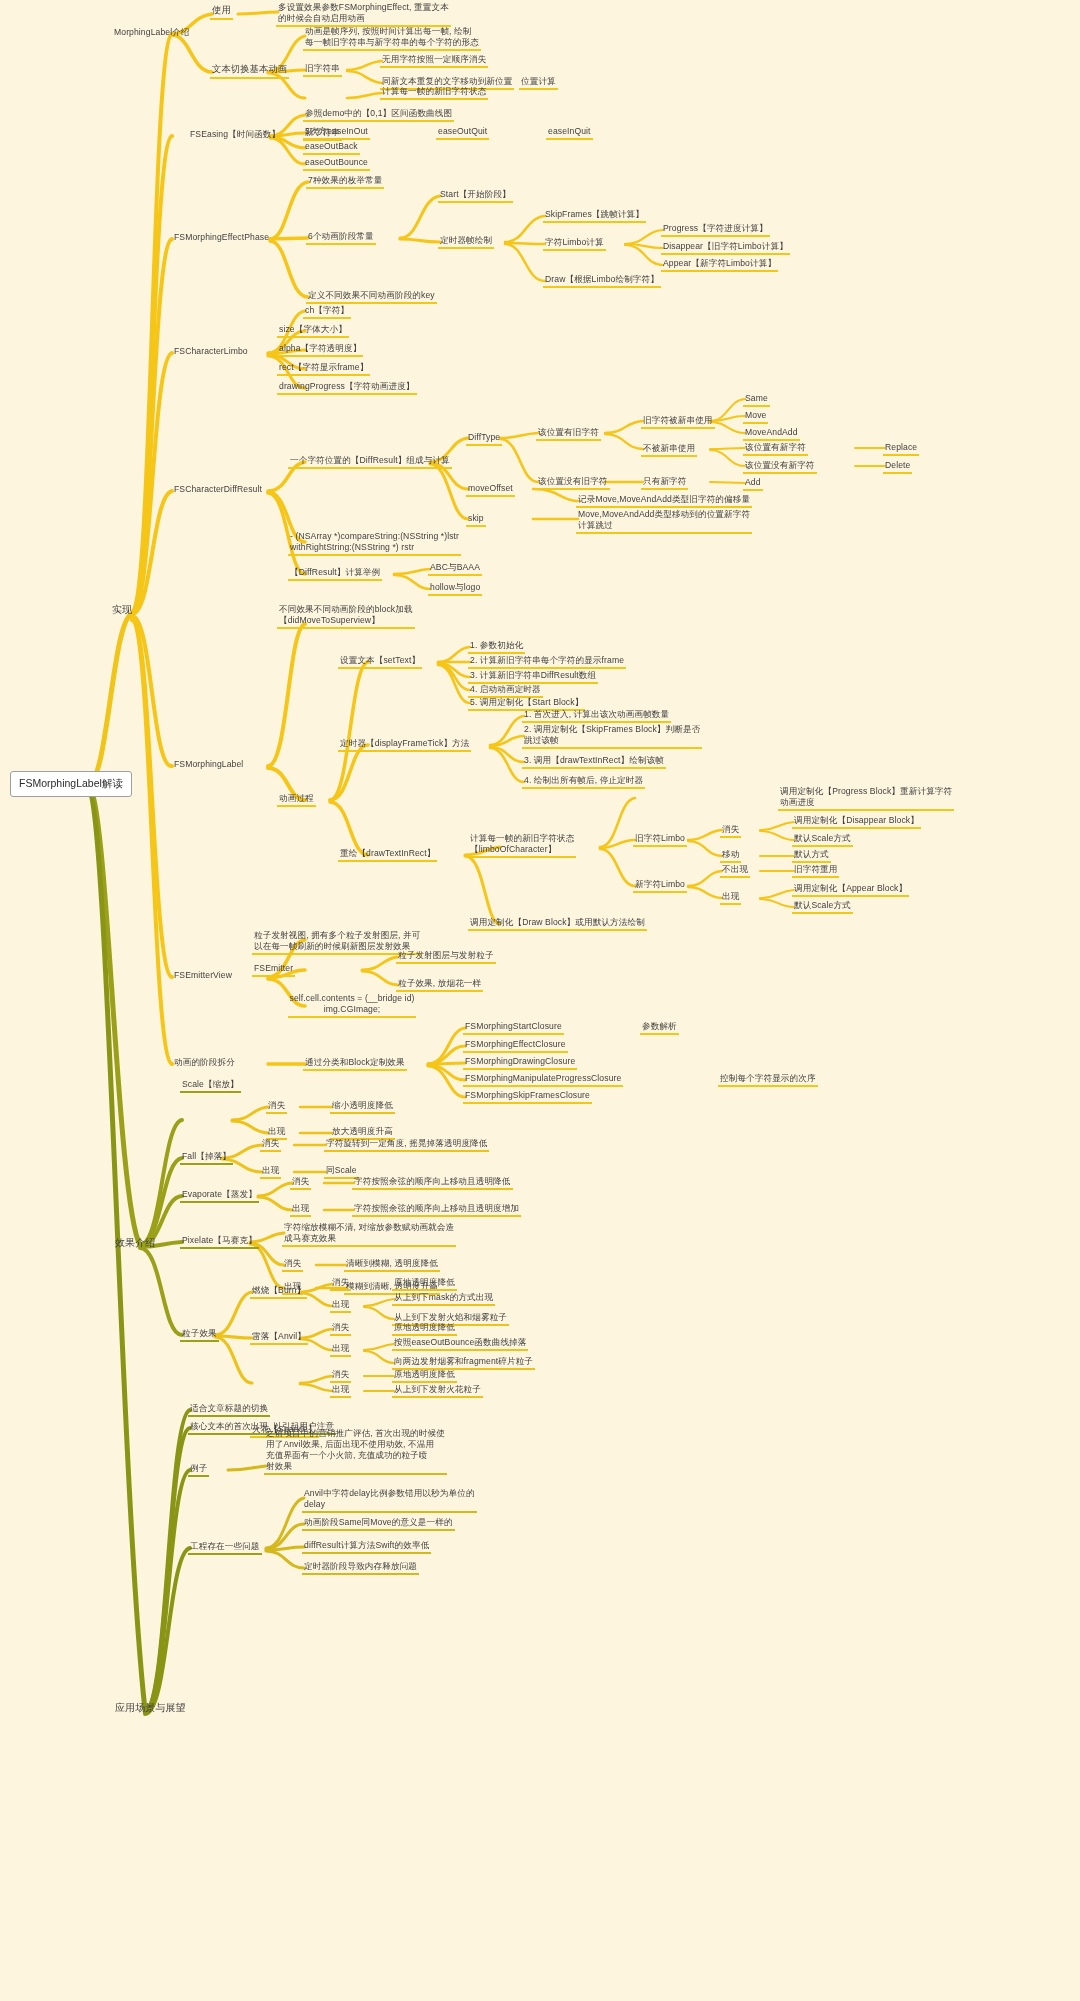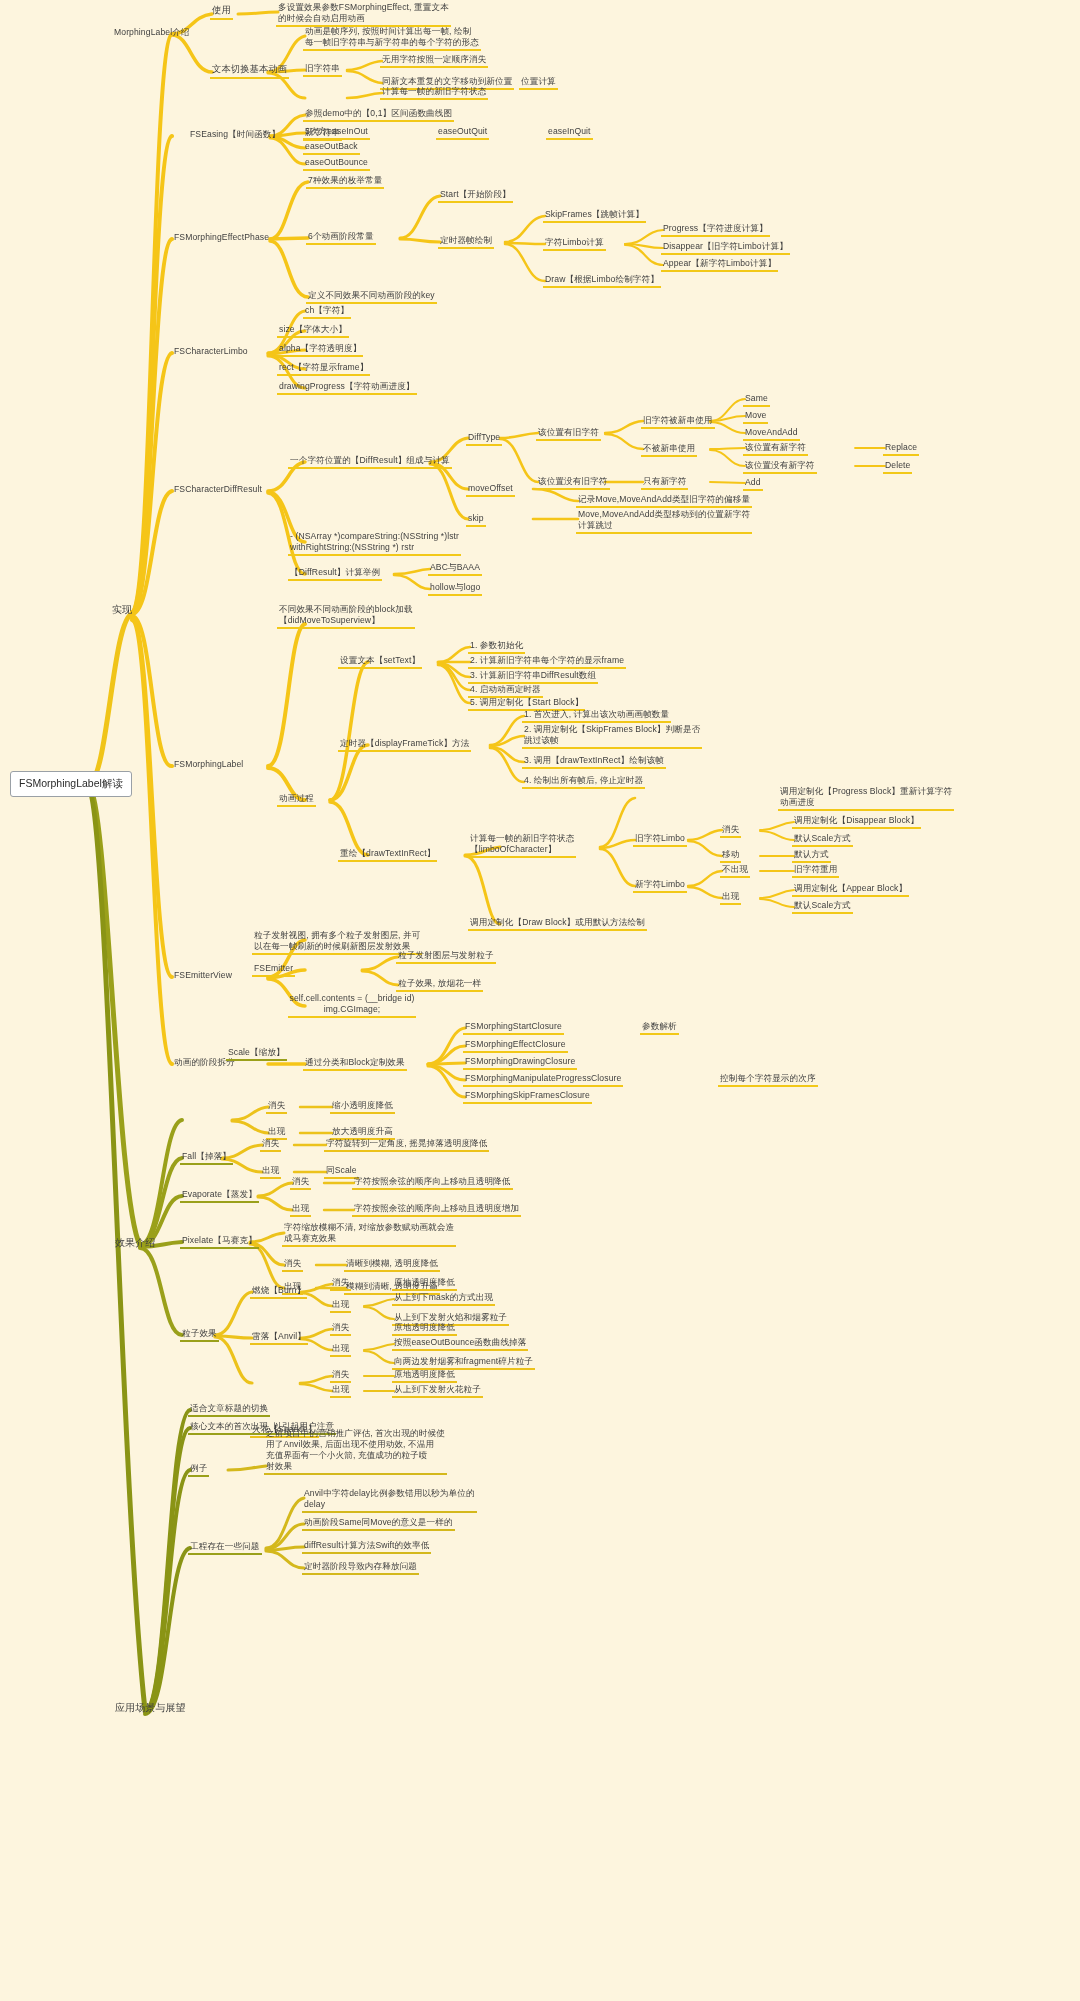--- a/index.html
+++ b/index.html
@@ -344,21 +344,21 @@
   <div class="node nounder f-85" style="left:172px;top:1057px;"><span class="txt">动画的阶段拆分</span></div>
   <div class="node f-85" style="left:303px;top:1057px;"><span class="txt">通过分类和Block定制效果</span></div>
   <div class="node f-85" style="left:463px;top:1021px;"><span class="txt">FSMorphingStartClosure</span></div>
   <div class="node f-85" style="left:640px;top:1021px;"><span class="txt">参数解析</span></div>
   <div class="node f-85" style="left:463px;top:1039px;"><span class="txt">FSMorphingEffectClosure</span></div>
   <div class="node f-85" style="left:463px;top:1056px;"><span class="txt">FSMorphingDrawingClosure</span></div>
   <div class="node f-85" style="left:463px;top:1073px;"><span class="txt">FSMorphingManipulateProgressClosure</span></div>
   <div class="node f-85" style="left:718px;top:1073px;"><span class="txt">控制每个字符显示的次序</span></div>
   <div class="node f-85" style="left:463px;top:1090px;"><span class="txt">FSMorphingSkipFramesClosure</span></div>
 
-  <div class="node f-85" style="left:180px;top:1047px;margin-left:46px;"><span class="txt" style="--uc:#9aa01a">Scale【缩放】</span></div>
+  <div class="node f-85" style="left:180px;top:1079px;"><span class="txt" style="--uc:#9aa01a">Scale【缩放】</span></div>
   <div class="node f-85" style="left:266px;top:1100px;"><span class="txt" style="--uc:#ecc21b">消失</span></div>
   <div class="node f-85" style="left:330px;top:1100px;"><span class="txt" style="--uc:#ecc21b">缩小透明度降低</span></div>
   <div class="node f-85" style="left:266px;top:1126px;"><span class="txt" style="--uc:#ecc21b">出现</span></div>
   <div class="node f-85" style="left:330px;top:1126px;"><span class="txt" style="--uc:#ecc21b">放大透明度升高</span></div>
 
   <div class="node f-85" style="left:180px;top:1151px;"><span class="txt" style="--uc:#9aa01a">Fall【掉落】</span></div>
   <div class="node f-85" style="left:260px;top:1138px;"><span class="txt" style="--uc:#ecc21b">消失</span></div>
   <div class="node f-85" style="left:324px;top:1138px;"><span class="txt" style="--uc:#ecc21b">字符旋转到一定角度, 摇晃掉落透明度降低</span></div>
   <div class="node f-85" style="left:260px;top:1165px;"><span class="txt" style="--uc:#ecc21b">出现</span></div>
   <div class="node f-85" style="left:324px;top:1165px;"><span class="txt" style="--uc:#ecc21b">同Scale</span></div>

